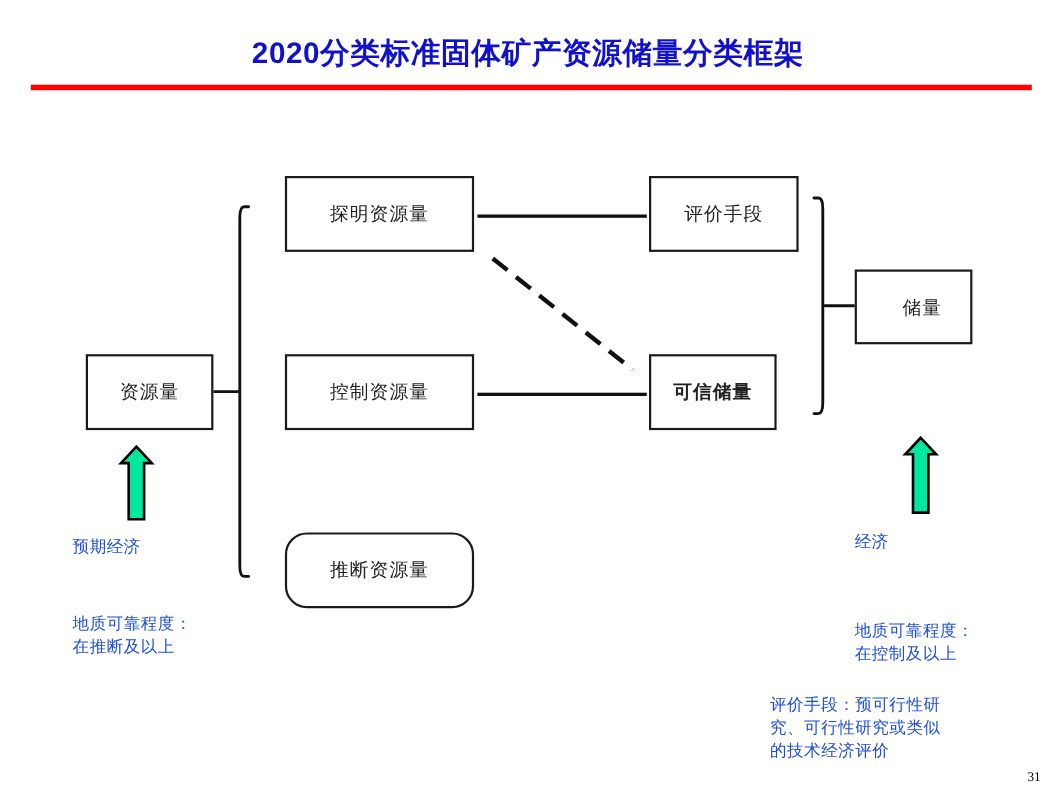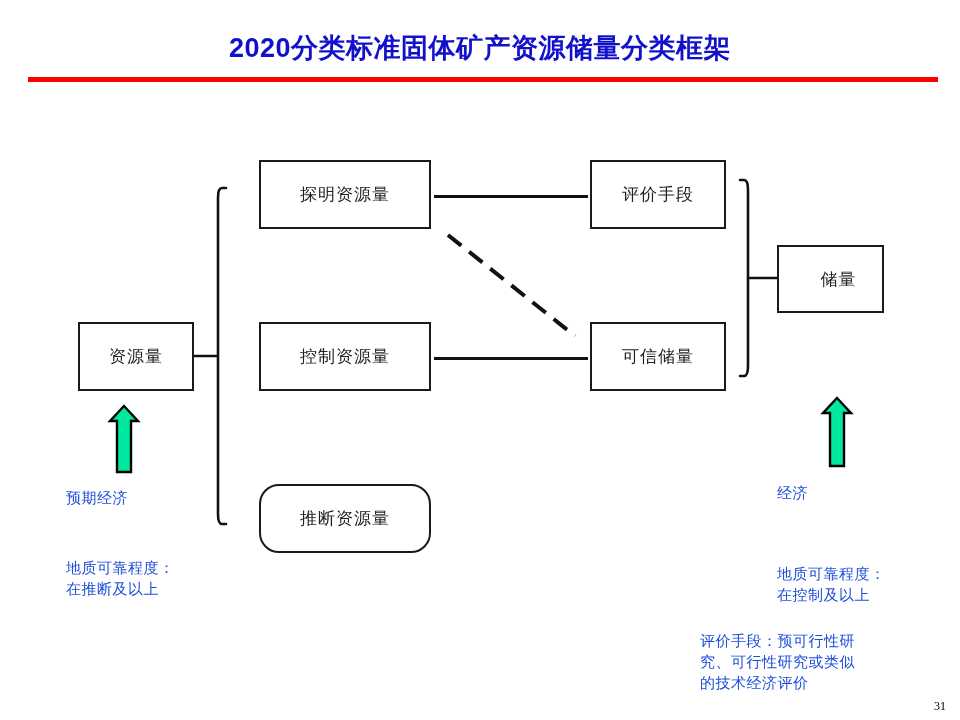--- a/index.html
+++ b/index.html
@@ -54,21 +54,21 @@
     font-size: 17px;
     color: #222222;
     letter-spacing: 1px;
     font-weight: normal;
   }
   #node-resource      { left: 65px;  top: 322px; width: 116px; height: 69px; margin-left: 13px; }
   #node-measured      { left: 259px; top: 160px; width: 172px; height: 69px; }
   #node-indicated     { left: 259px; top: 322px; width: 172px; height: 69px; }
   #node-inferred      { left: 259px; top: 484px; width: 172px; height: 69px; border-radius: 20px; }
   #node-proved        { left: 590px; top: 160px; width: 136px; height: 69px; }
-  #node-probable      { left: 590px; top: 322px; width: 136px; height: 69px; }
+  #node-probable      { left: 590px; top: 322px; width: 116px; height: 69px; font-weight: bold; }
   #node-reserve       { left: 777px; top: 245px; width: 107px; height: 68px; padding-left: 16px; }
 
   
   .hline {
     position: absolute;
     height: 0;
     border-top: 3px solid #111111;
   }
   #link-measured-proved { left: 434px; top: 195px; width: 154px; }
   #link-indicated-probable { left: 434px; top: 357px; width: 154px; }

